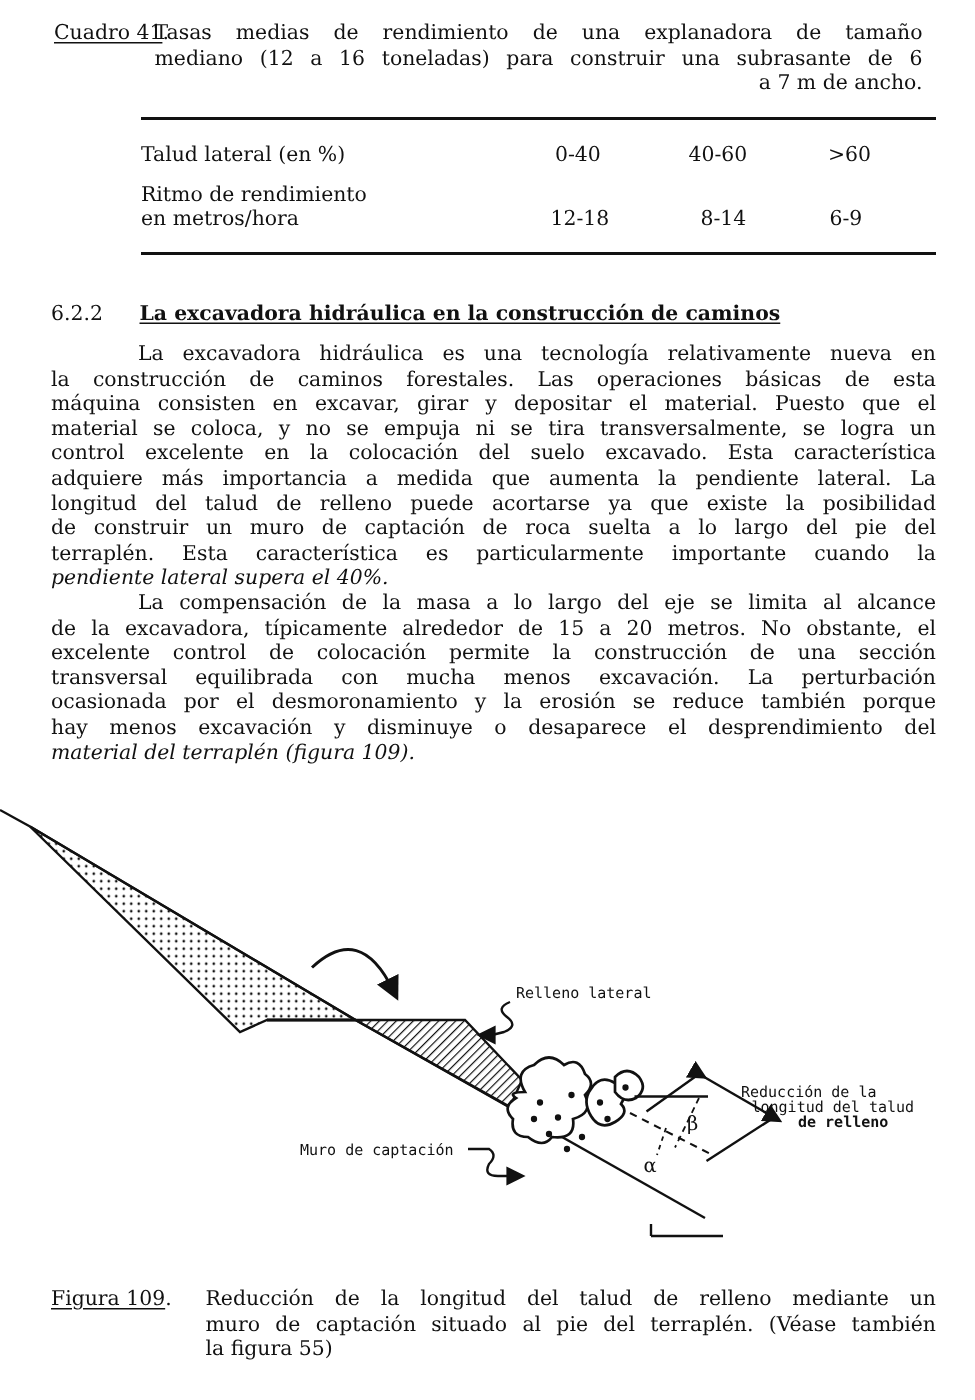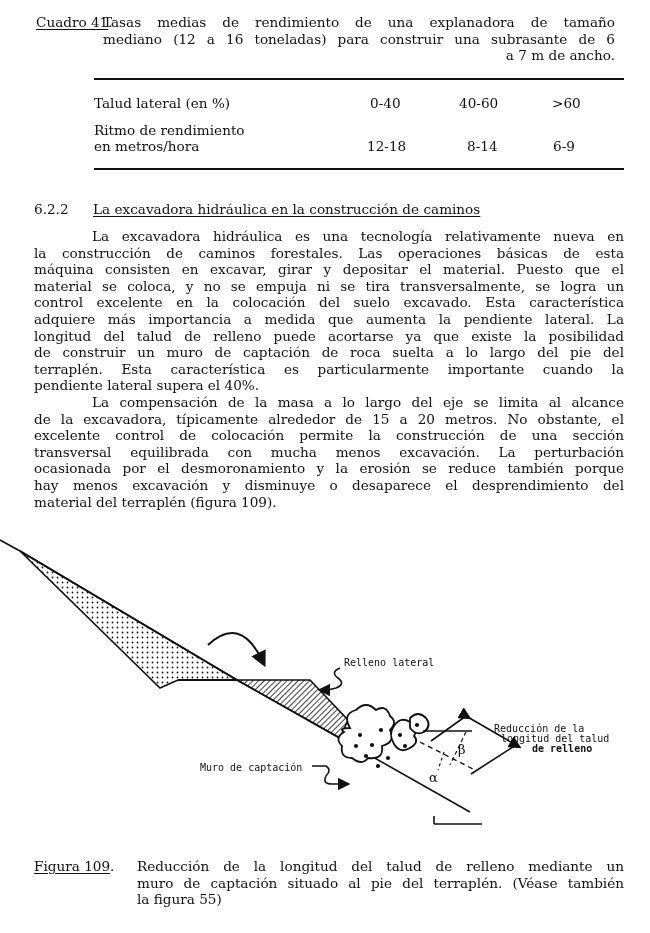--- a/index.html
+++ b/index.html
@@ -19,26 +19,26 @@
   #cuadro-text .line { display: block; white-space: nowrap; text-align: right; }
 
   
   .rule { position: absolute; left: 94px; width: 530px; height: 2px; background: #111; }
   #rule-top { top: 78px; }
   #rule-bot { top: 168px; }
   .cell { position: absolute; font-size: 13.6px; line-height: 16.6px; white-space: nowrap; }
 
   
   #sec-num { left: 34px; top: 201px; }
-  #sec-title { left: 93px; top: 201px; }
+  #sec-title { left: 93px; top: 201px; font-weight: bold; }
 
   
   .para { position: absolute; left: 34px; width: 590px; }
   .para .ln { display: block; text-align: justify; text-align-last: justify; white-space: nowrap; height: 16.6px; }
-  .para .ln.end { text-align-last: left; }
+  .para .ln.end { text-align-last: left; font-style: italic; }
   .para .ln.indent { padding-left: 58px; }
 
   #para1 { top: 228px; }
   #para2 { top: 394px; }
 
   
   #figure { position: absolute; left: 0; top: 520px; width: 588px; height: 330px; }
   .fig-label { position: absolute; font-family: "DejaVu Sans Mono", "Liberation Mono", monospace; font-size: 10px; line-height: 11px; white-space: nowrap; color: #111; }
 
   

